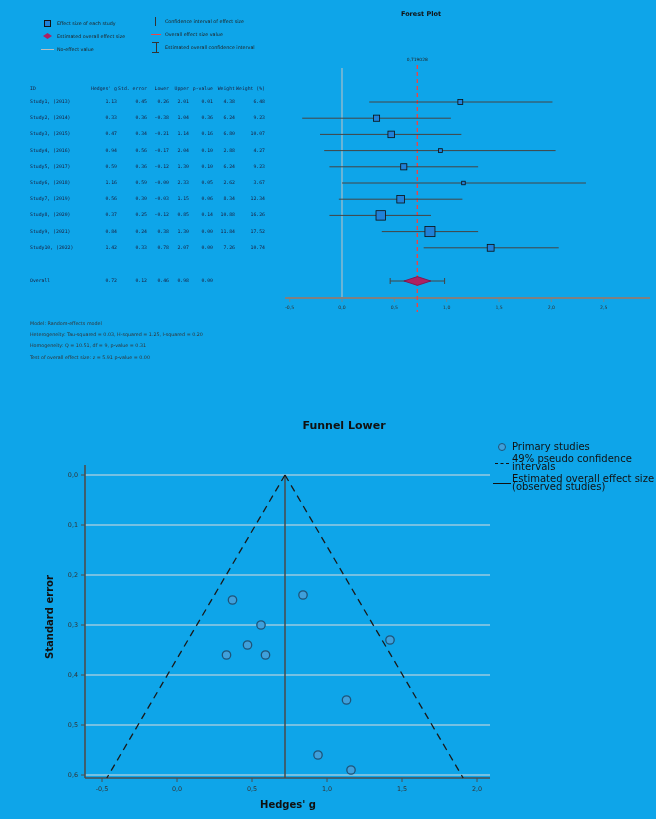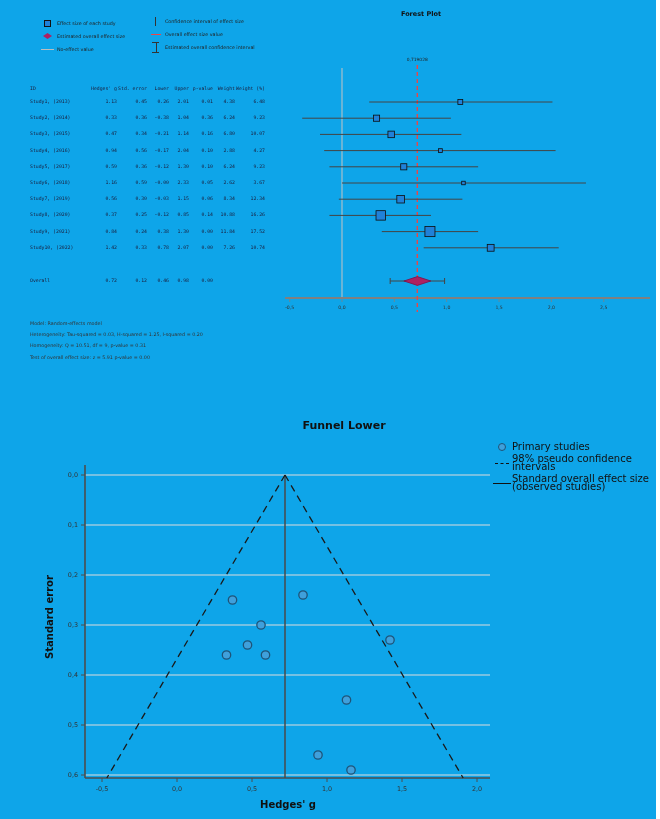--- a/index.html
+++ b/index.html
@@ -330,23 +330,23 @@
       <div class="fn-lrow">
         <span class="fn-lic">
           <span class="ic-dot"></span>
         </span>
         <span>Primary studies</span>
       </div>
       <div class="fn-lrow">
         <span class="fn-lic">
           <span class="ic-dash"></span>
         </span>
-        <span>98% pseudo confidence intervals</span>
+        <span>49% pseudo confidence intervals</span>
       </div>
       <div class="fn-lrow">
         <span class="fn-lic">
           <span class="ic-solid"></span>
         </span>
-        <span>Standard overall effect size (observed studies)</span>
+        <span>Estimated overall effect size (observed studies)</span>
       </div>
     </div>
 
 </div>
 
 </body></html>

